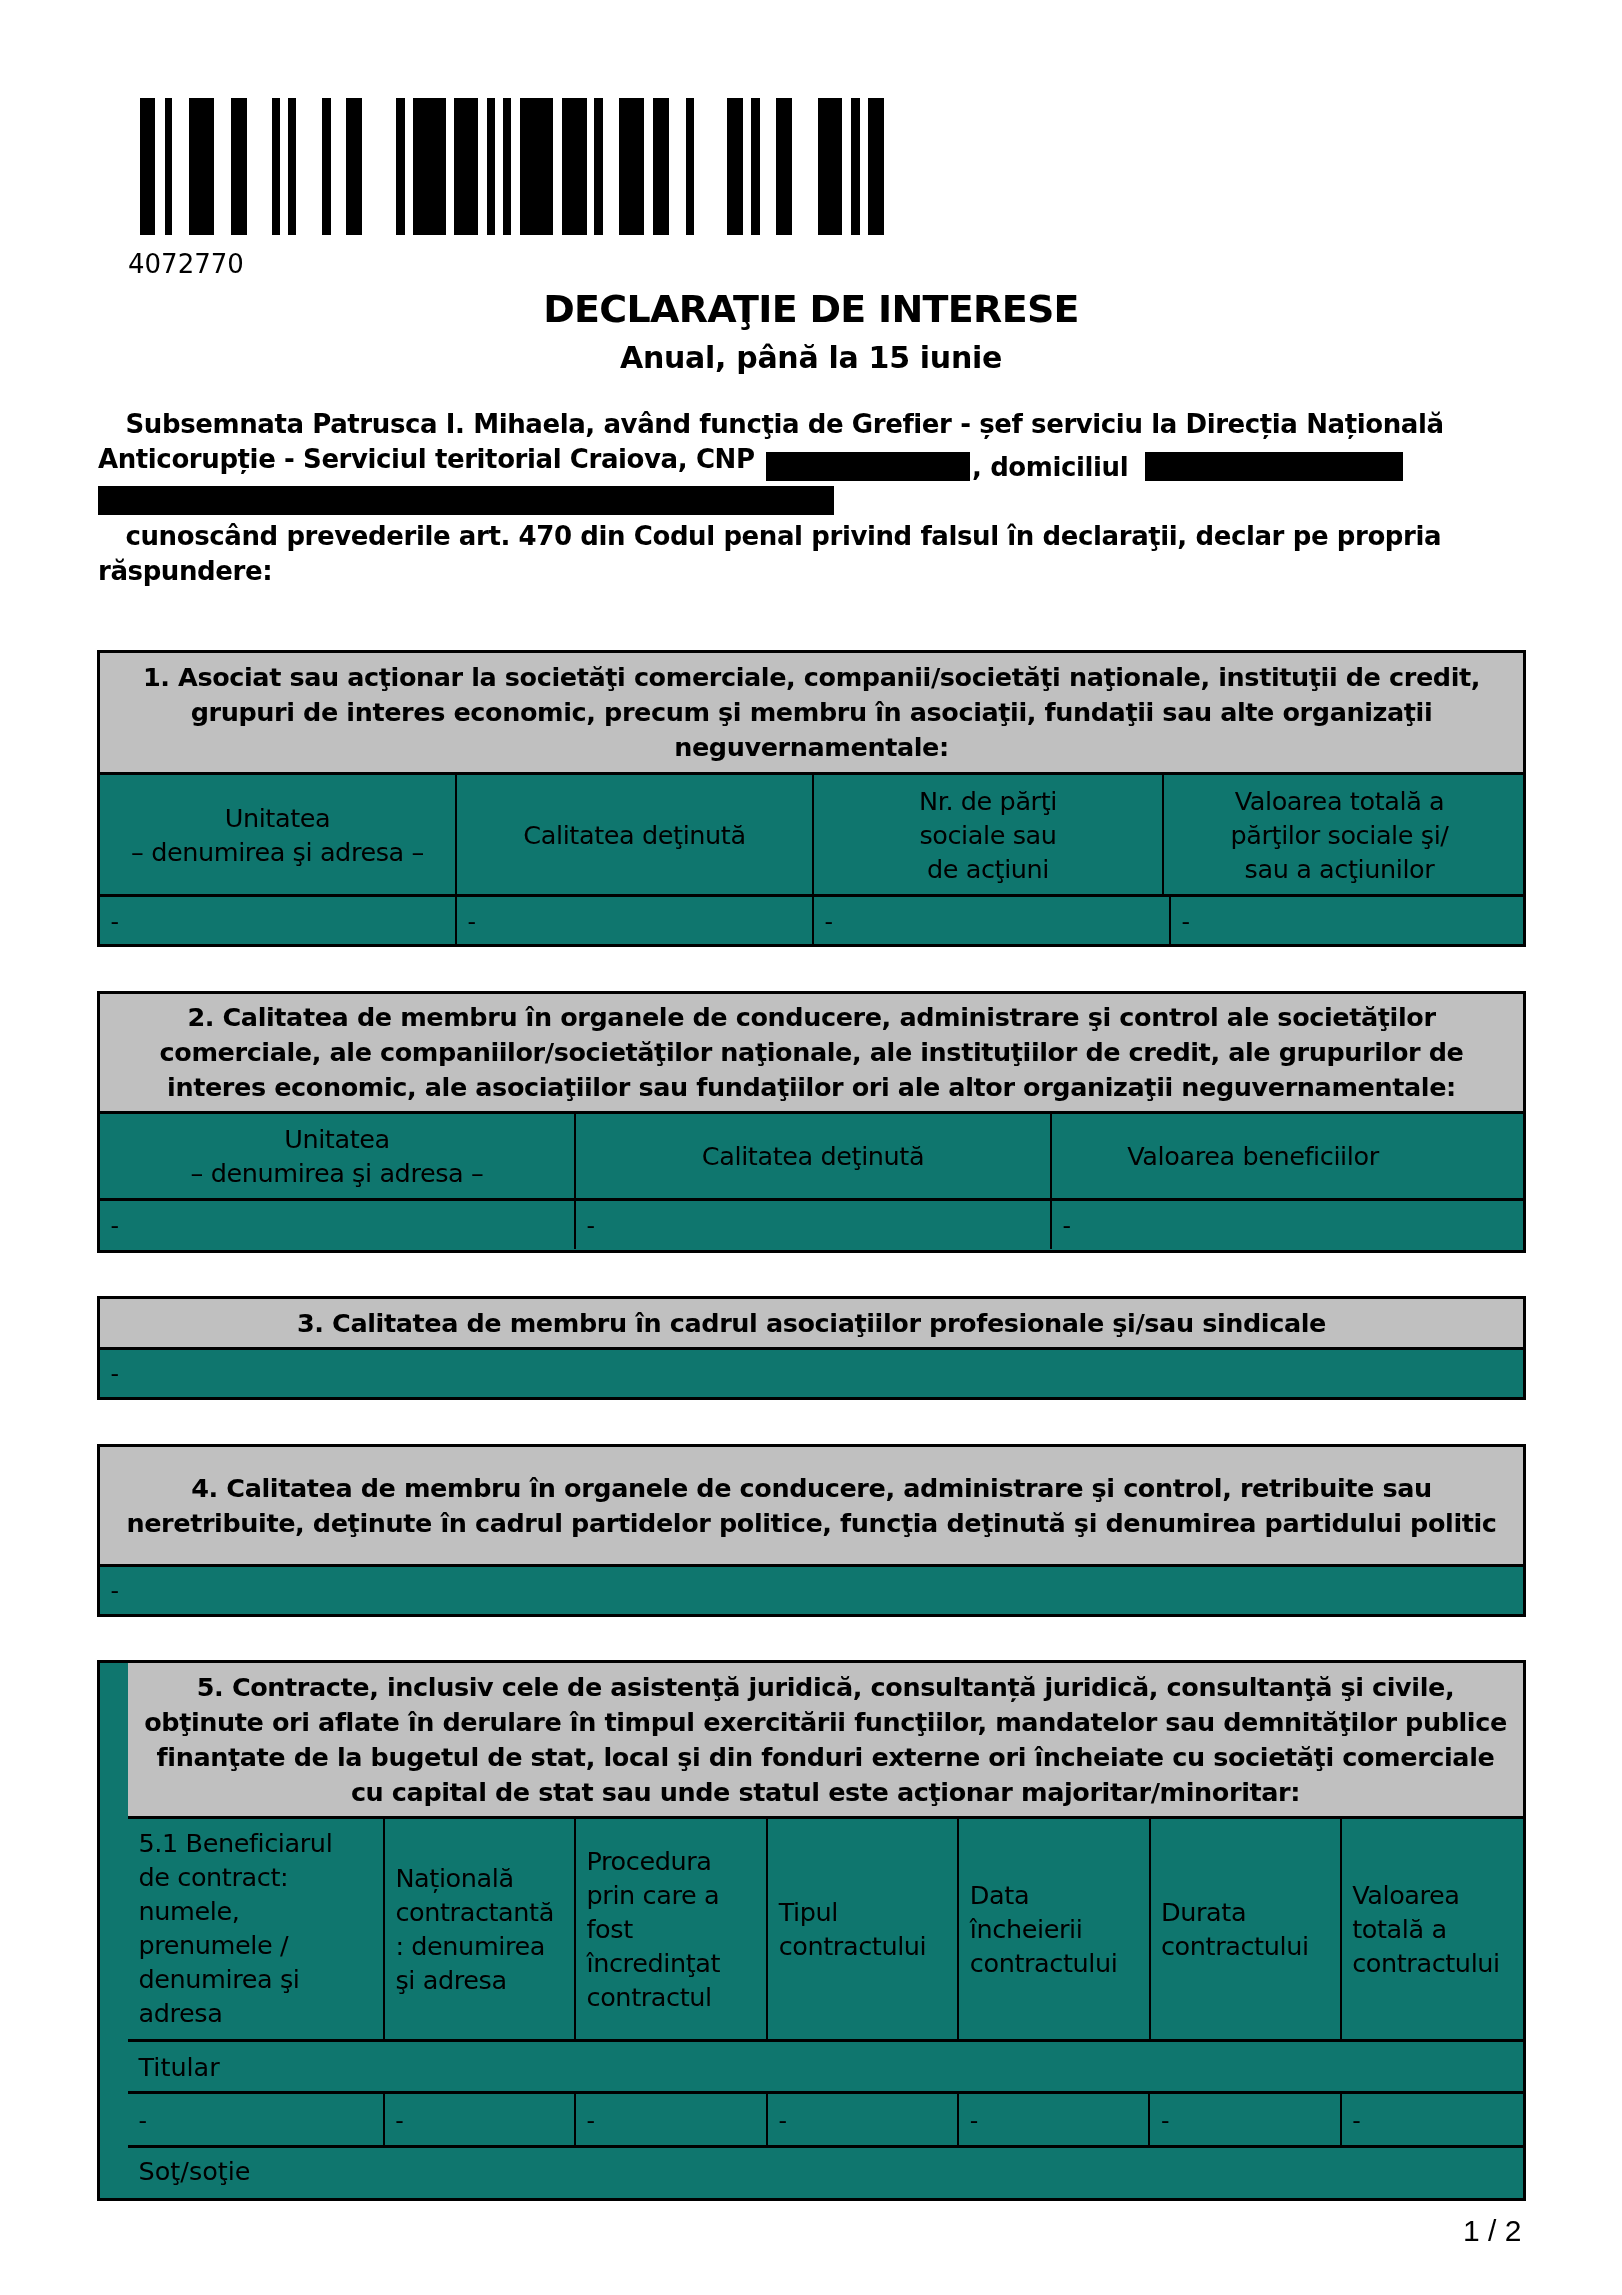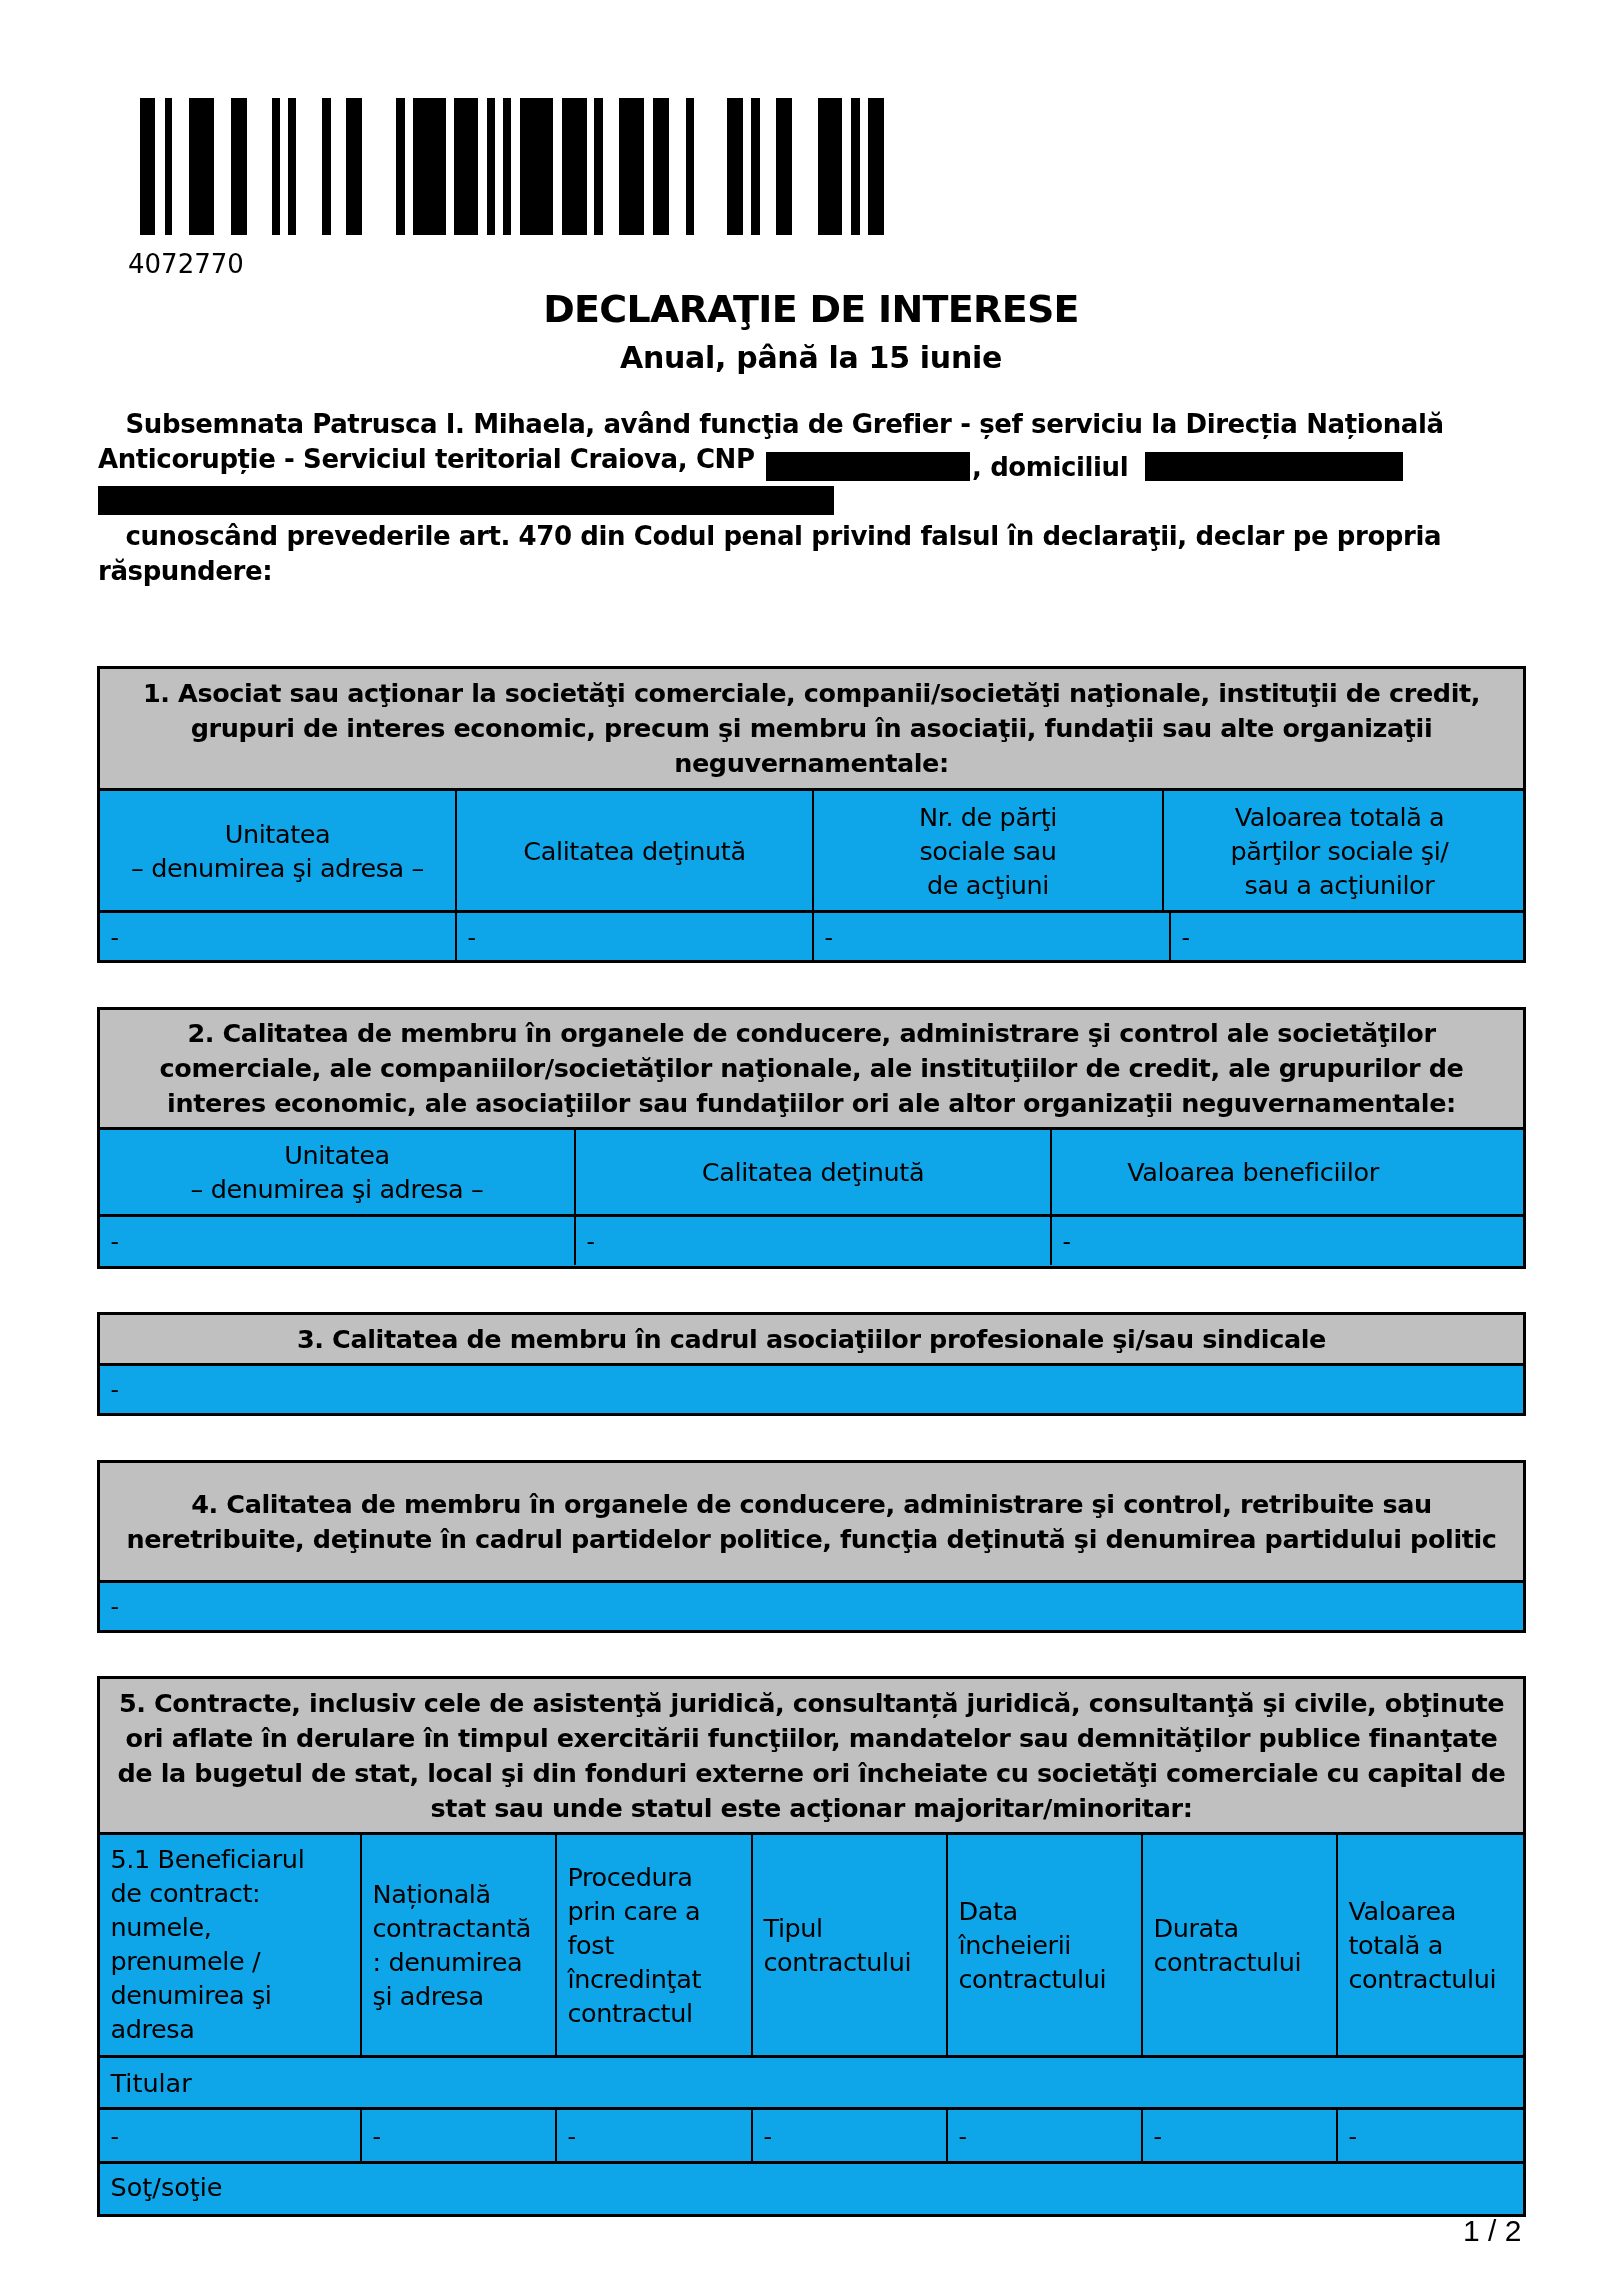--- a/index.html
+++ b/index.html
@@ -7,21 +7,21 @@
          font-family:"DejaVu Sans", "Liberation Sans", sans-serif; color:#000; }
   .abs { position:absolute; }
   .barcode { left:139px; top:98px; width:746px; height:137px; }
   .bar { position:absolute; top:0; height:137px; background:#000; }
   .barcode-num { left:128px; top:249px; font-size:26px; letter-spacing:0px; font-family:"DejaVu Sans", sans-serif; font-weight:normal; }
   .title { left:0; width:1622px; top:287px; text-align:center; font-size:38px; font-weight:bold; letter-spacing:-0.7px; }
   .subtitle { left:0; width:1622px; top:340px; text-align:center; font-size:30px; font-weight:bold; letter-spacing:-0.3px; }
   .para { left:98px; width:1433px; font-size:26px; font-weight:bold; line-height:35px; letter-spacing:-0.4px; }
   .indent { display:inline-block; width:27.5px; }
   .redact { position:absolute; background:#000; }
-  .tbl { position:absolute; left:97px; width:1429px; border:3.3px solid #000; box-sizing:border-box; background:#0ea5e9;margin-top:16px; }
+  .tbl { position:absolute; left:97px; width:1429px; border:3.3px solid #000; box-sizing:border-box; background:#0f766e; }
   .sec-head { background:#c0c0c0; border-bottom:3.3px solid #000; box-sizing:border-box;
               font-weight:bold; font-size:25.5px; line-height:35px; text-align:center;
               display:flex; align-items:center; justify-content:center; padding:0 13px; letter-spacing:-0.4px; }
   .row { display:flex; box-sizing:border-box; }
   .row.bb { border-bottom:3.3px solid #000; }
   .cell { box-sizing:border-box; border-right:2.6px solid #000; font-size:25.5px; line-height:34px; letter-spacing:-0.4px; }
   .cell:last-child { border-right:none; }
   .cell.center { display:flex; align-items:center; justify-content:center; text-align:center; white-space:pre-line; }
   .cell.topleft { padding:6.5px 6.5px 0 10.5px; white-space:pre-line; }
   .cell.midleft { display:flex; align-items:center; padding-left:10.5px; white-space:pre-line; }
@@ -112,21 +112,21 @@
 <div class="tbl" style="top:1296px; height:104px;">
   <div class="sec-head" style="height:51px;">3. Calitatea de membru în cadrul asociaţiilor profesionale şi/sau sindicale</div>
   <div class="full" style="height:46px; font-size:23.6px;">-</div>
 </div>
 
 <div class="tbl" style="top:1444px; height:173px;">
   <div class="sec-head" style="height:120px;">4. Calitatea de membru în organele de conducere, administrare şi control, retribuite sau neretribuite,  deţinute în cadrul partidelor politice, funcţia deţinută şi denumirea  partidului politic</div>
   <div class="full" style="height:46px; font-size:23.6px;">-</div>
 </div>
 
-<div class="tbl" style="top:1660px; height:541px;">
+<div class="tbl" style="top:1660px; height:541px;padding-left:28px;">
   <div class="sec-head" style="height:156px;">5. Contracte, inclusiv cele de asistenţă juridică, consultanță juridică, consultanţă şi civile, obţinute ori aflate în derulare în timpul exercitării funcţiilor, mandatelor sau demnităţilor publice finanţate de la bugetul de stat, local şi din fonduri externe ori încheiate cu societăţi comerciale cu capital de stat sau unde statul este acţionar majoritar/minoritar:</div>
   <div class="row bb" style="height:223px;">
     <div class="cell topleft" style="width:262px;">5.1 Beneficiarul
 de contract:
 numele,
 prenumele /
 denumirea şi
 adresa</div>
     <div class="cell midleft" style="width:195px;">Națională
 contractantă

